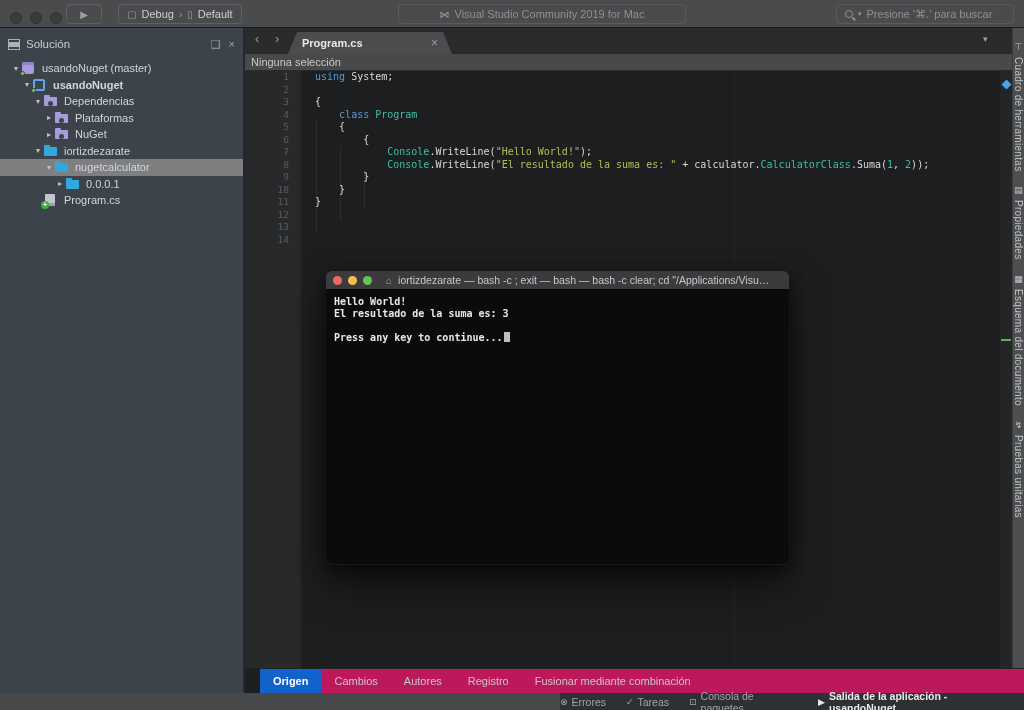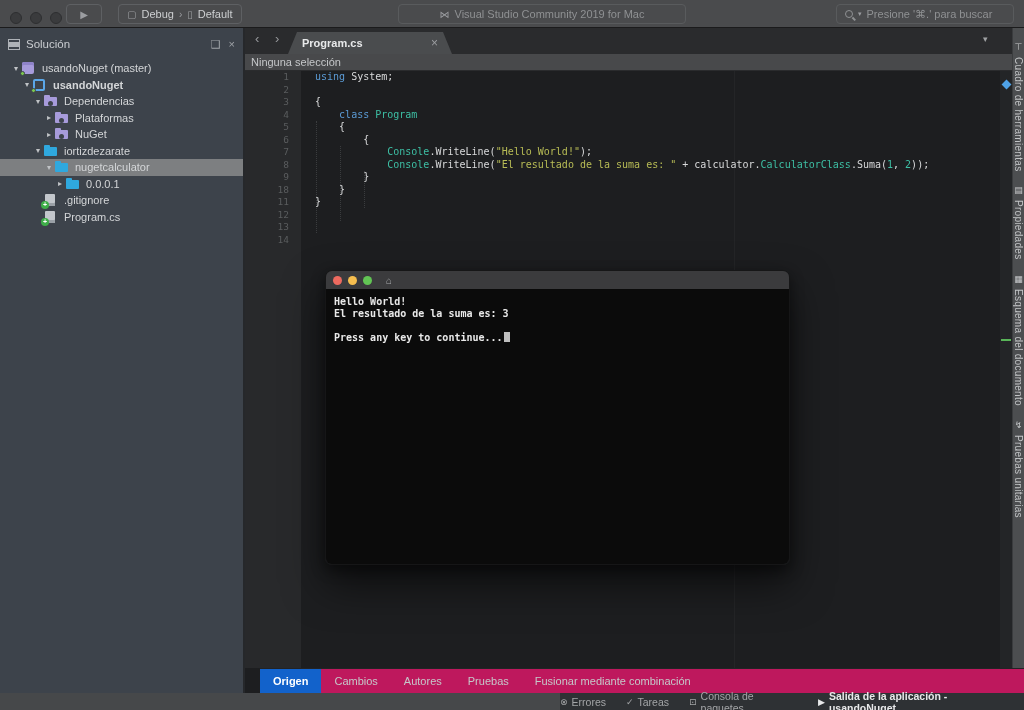--- a/index.html
+++ b/index.html
@@ -219,28 +219,20 @@
           <span class="ic-folder f-blue" style="position: absolute; display: block;"></span>
         </span>
         <span class="tlabel">nugetcalculator</span>
       </div>
       <div class="trow" style="padding-left: 54px;">
         <span class="texp">▸</span>
         <span class="ticon">
           <span class="ic-folder f-blue" style="position: absolute; display: block;"></span>
         </span>
         <span class="tlabel">0.0.0.1</span>
-      </div>
-      <div class="trow" style="padding-left: 32px;">
-        <span class="texp"></span>
-        <span class="ticon">
-          <span class="ic-file" style="position: absolute; display: block;"></span>
-          <span class="badge-plus">+</span>
-        </span>
-        <span class="tlabel">.gitignore</span>
       </div>
       <div class="trow" style="padding-left: 32px;">
         <span class="texp"></span>
         <span class="ticon">
           <span class="ic-file" style="position: absolute; display: block;"></span>
           <span class="badge-plus">+</span>
         </span>
         <span class="tlabel">Program.cs</span>
       </div>
     </div>
@@ -296,20 +288,21 @@
       <div class="cline"></div>
     </div>
 </div>
 
 <div id="terminal" class="abs">
   <div id="term-title">
     <span class="term-dot" id="td-r" style="background: rgb(238, 106, 95);"></span>
     <span class="term-dot" id="td-y" style="background: rgb(246, 190, 79);"></span>
     <span class="term-dot" id="td-g" style="background: rgb(98, 197, 84);"></span>
     <span id="term-home">⌂</span>
+    <span id="term-label">iortizdezarate — bash -c ; exit — bash — bash -c clear; cd "/Applications/Visu…</span>
   </div>
   <div id="term-body">
       <div class="term-line">Hello World!</div>
       <div class="term-line">El resultado de la suma es: 3</div>
       <div class="term-line"></div>
       <div class="term-line">Press any key to continue...<span id="term-cursor"></span></div>
     </div>
 </div>
 
 <div id="scrollcol" class="abs">
@@ -332,21 +325,21 @@
     <div class="rs-item">
       <span class="rs-ico">↯</span>
       <span class="rs-label">Pruebas unitarias</span>
     </div>
   </div>
 
 <div id="bottombar" class="abs">
     <div class="btab active">Origen</div>
     <div class="btab">Cambios</div>
     <div class="btab">Autores</div>
-    <div class="btab">Pruebas</div>
+    <div class="btab">Registro</div>
     <div class="btab">Fusionar mediante combinación</div>
   </div>
 <div id="statusbar" class="abs">
   <div id="status-right">
       <div class="st-item">
         <span class="st-ico">⊗</span>
         <span>Errores</span>
       </div>
       <div class="st-item">
         <span class="st-ico">✓</span>

